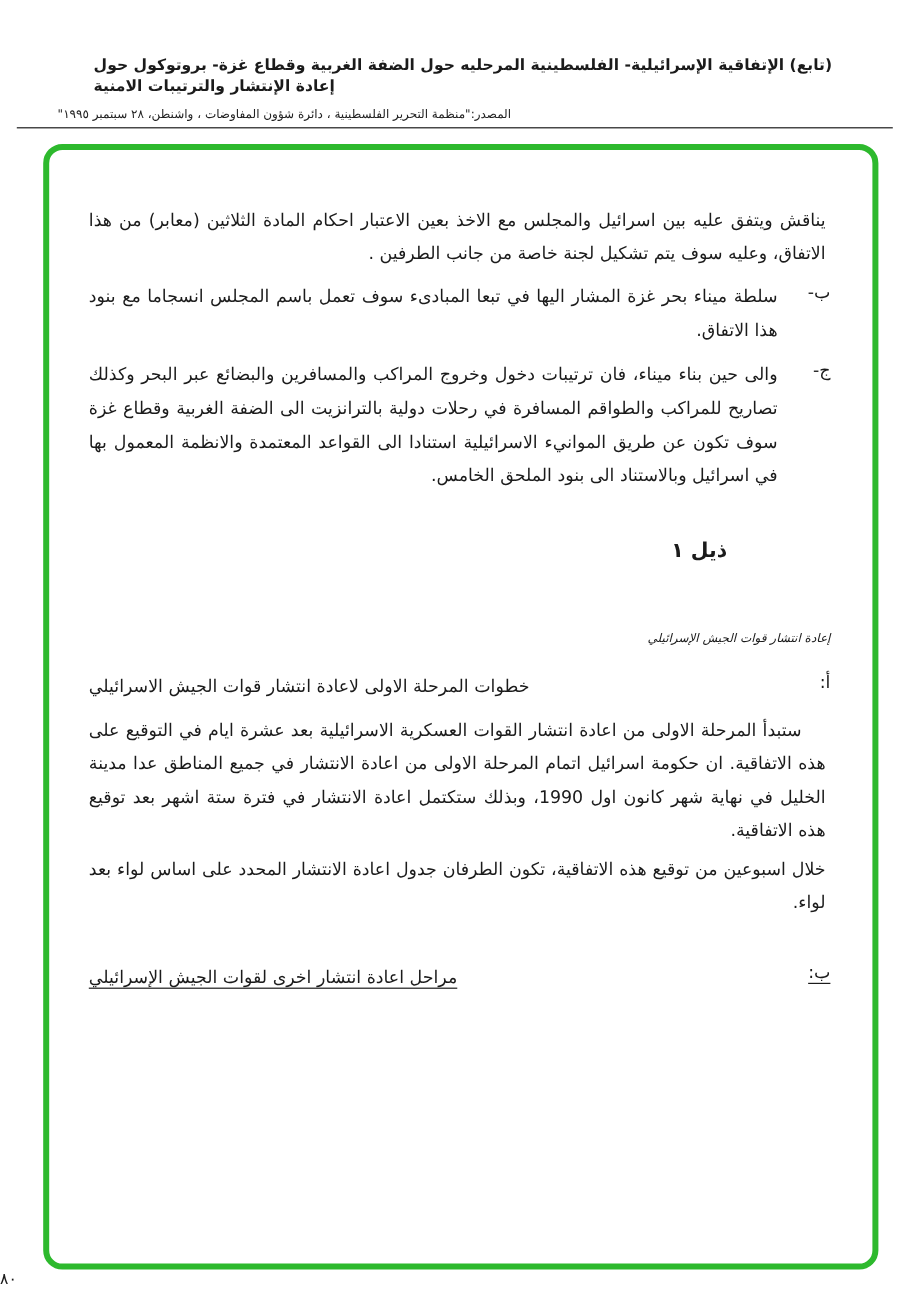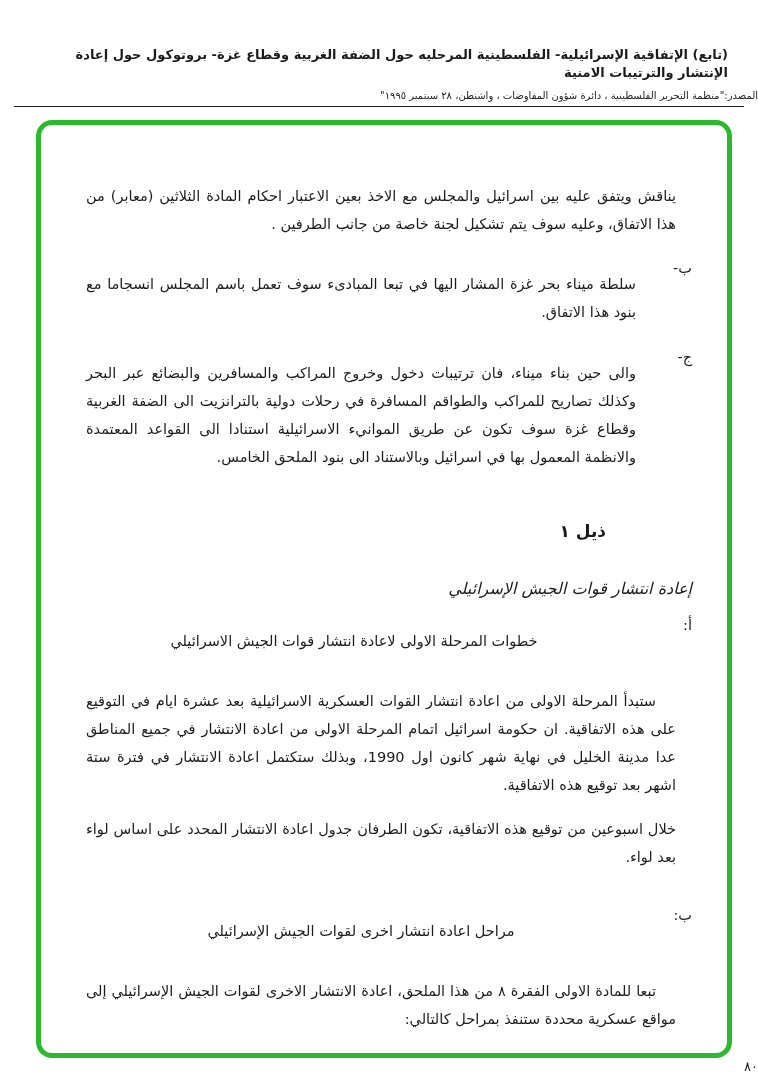--- a/index.html
+++ b/index.html
@@ -15,22 +15,23 @@
     position: relative;
     overflow: hidden;
   }
 
   
   .page-header {
     position: absolute;
     top: 46px;
     left: 0;
     right: 0;
-    text-align: right;
+    text-align: left;
     direction: rtl;
+    padding-left: 48px;
   }
   .header-title {
     font-size: 13px;
     font-weight: bold;
     line-height: 1.4;
     padding: 0 30px;
   }
   .header-source {
     font-size: 10px;
     margin-top: 8px;
@@ -62,21 +63,21 @@
   .content {
     position: absolute;
     left: 70px;
     top: 166px;
     width: 622px;
     direction: rtl;
     font-size: 14.5px;
     line-height: 28px;
     text-align: justify;
   }
-  .content p { margin: 16px; }
+  .content p { margin: 4px; }
 
   .para { text-align: justify; }
 
   .list-item {
     display: flex;
     align-items: flex-start;
     margin-top: 1px;
   }
   .marker {
     flex: 0 0 40px;
@@ -87,50 +88,50 @@
     text-align: right;
   }
   .item-text {
     flex: 1;
     text-align: justify;
   }
 
   .appendix-heading {
     font-size: 17px;
     font-weight: bold;
-    margin: 34px 86px 34px 0;
+    margin: 34px 86px 50px 0;
     text-align: right;
     line-height: 1.2;
   }
   .subtitle {
-    font-size: 16px;
+    font-size: 10px;
     font-style: italic;
     text-align: right;
     margin-bottom: 8px;
   }
   .item-title {
     flex: 1;
-    text-align: center;
+    text-align: left;
   }
   .reference {
     margin-right: 70px;
   }
   .indent-first { text-indent: 20px; }
   .para-block { margin-top: 2px; }
   .para-gap { margin-top: 4px; }
   .section-b { margin-top: 30px; }
-  .u { text-underline-offset: 4px; }
+  .u { text-decoration: underline; text-underline-offset: 4px; }
 
   
   .page-number {
     position: absolute;
     bottom: 4px;
     left: 0;
     right: 0;
-    text-align: right;
+    text-align: left;
     font-size: 13px;
     direction: rtl;
   }
 </style>
 </head>
 <body>
 
 <div class="page">
 
   <header class="page-header">
@@ -168,19 +169,18 @@
 
     <p class="para para-block indent-first">ستبدأ المرحلة الاولى من اعادة انتشار القوات العسكرية الاسرائيلية بعد عشرة ايام في التوقيع على هذه الاتفاقية. ان حكومة اسرائيل اتمام المرحلة الاولى من اعادة الانتشار في جميع المناطق عدا مدينة الخليل في نهاية شهر كانون اول 1990، وبذلك ستكتمل اعادة الانتشار في فترة ستة اشهر بعد توقيع هذه الاتفاقية.</p>
 
     <p class="para para-gap">خلال اسبوعين من توقيع هذه الاتفاقية، تكون الطرفان جدول اعادة الانتشار المحدد على اساس لواء بعد لواء.</p>
 
     <div class="list-item section-b">
       <span class="marker u">ب:</span>
       <p class="item-title u">مراحل اعادة انتشار اخرى لقوات الجيش الإسرائيلي</p>
     </div>
 
-    <p class="para para-gap indent-first">تبعا للمادة الاولى الفقرة ٨ من هذا الملحق، اعادة الانتشار الاخرى لقوات الجيش الإسرائيلي إلى مواقع عسكرية محددة ستنفذ بمراحل كالتالي:</p>
 
   </div>
 
   <div class="page-number">٨٠</div>
 
 </div>
 
 </body></html>

